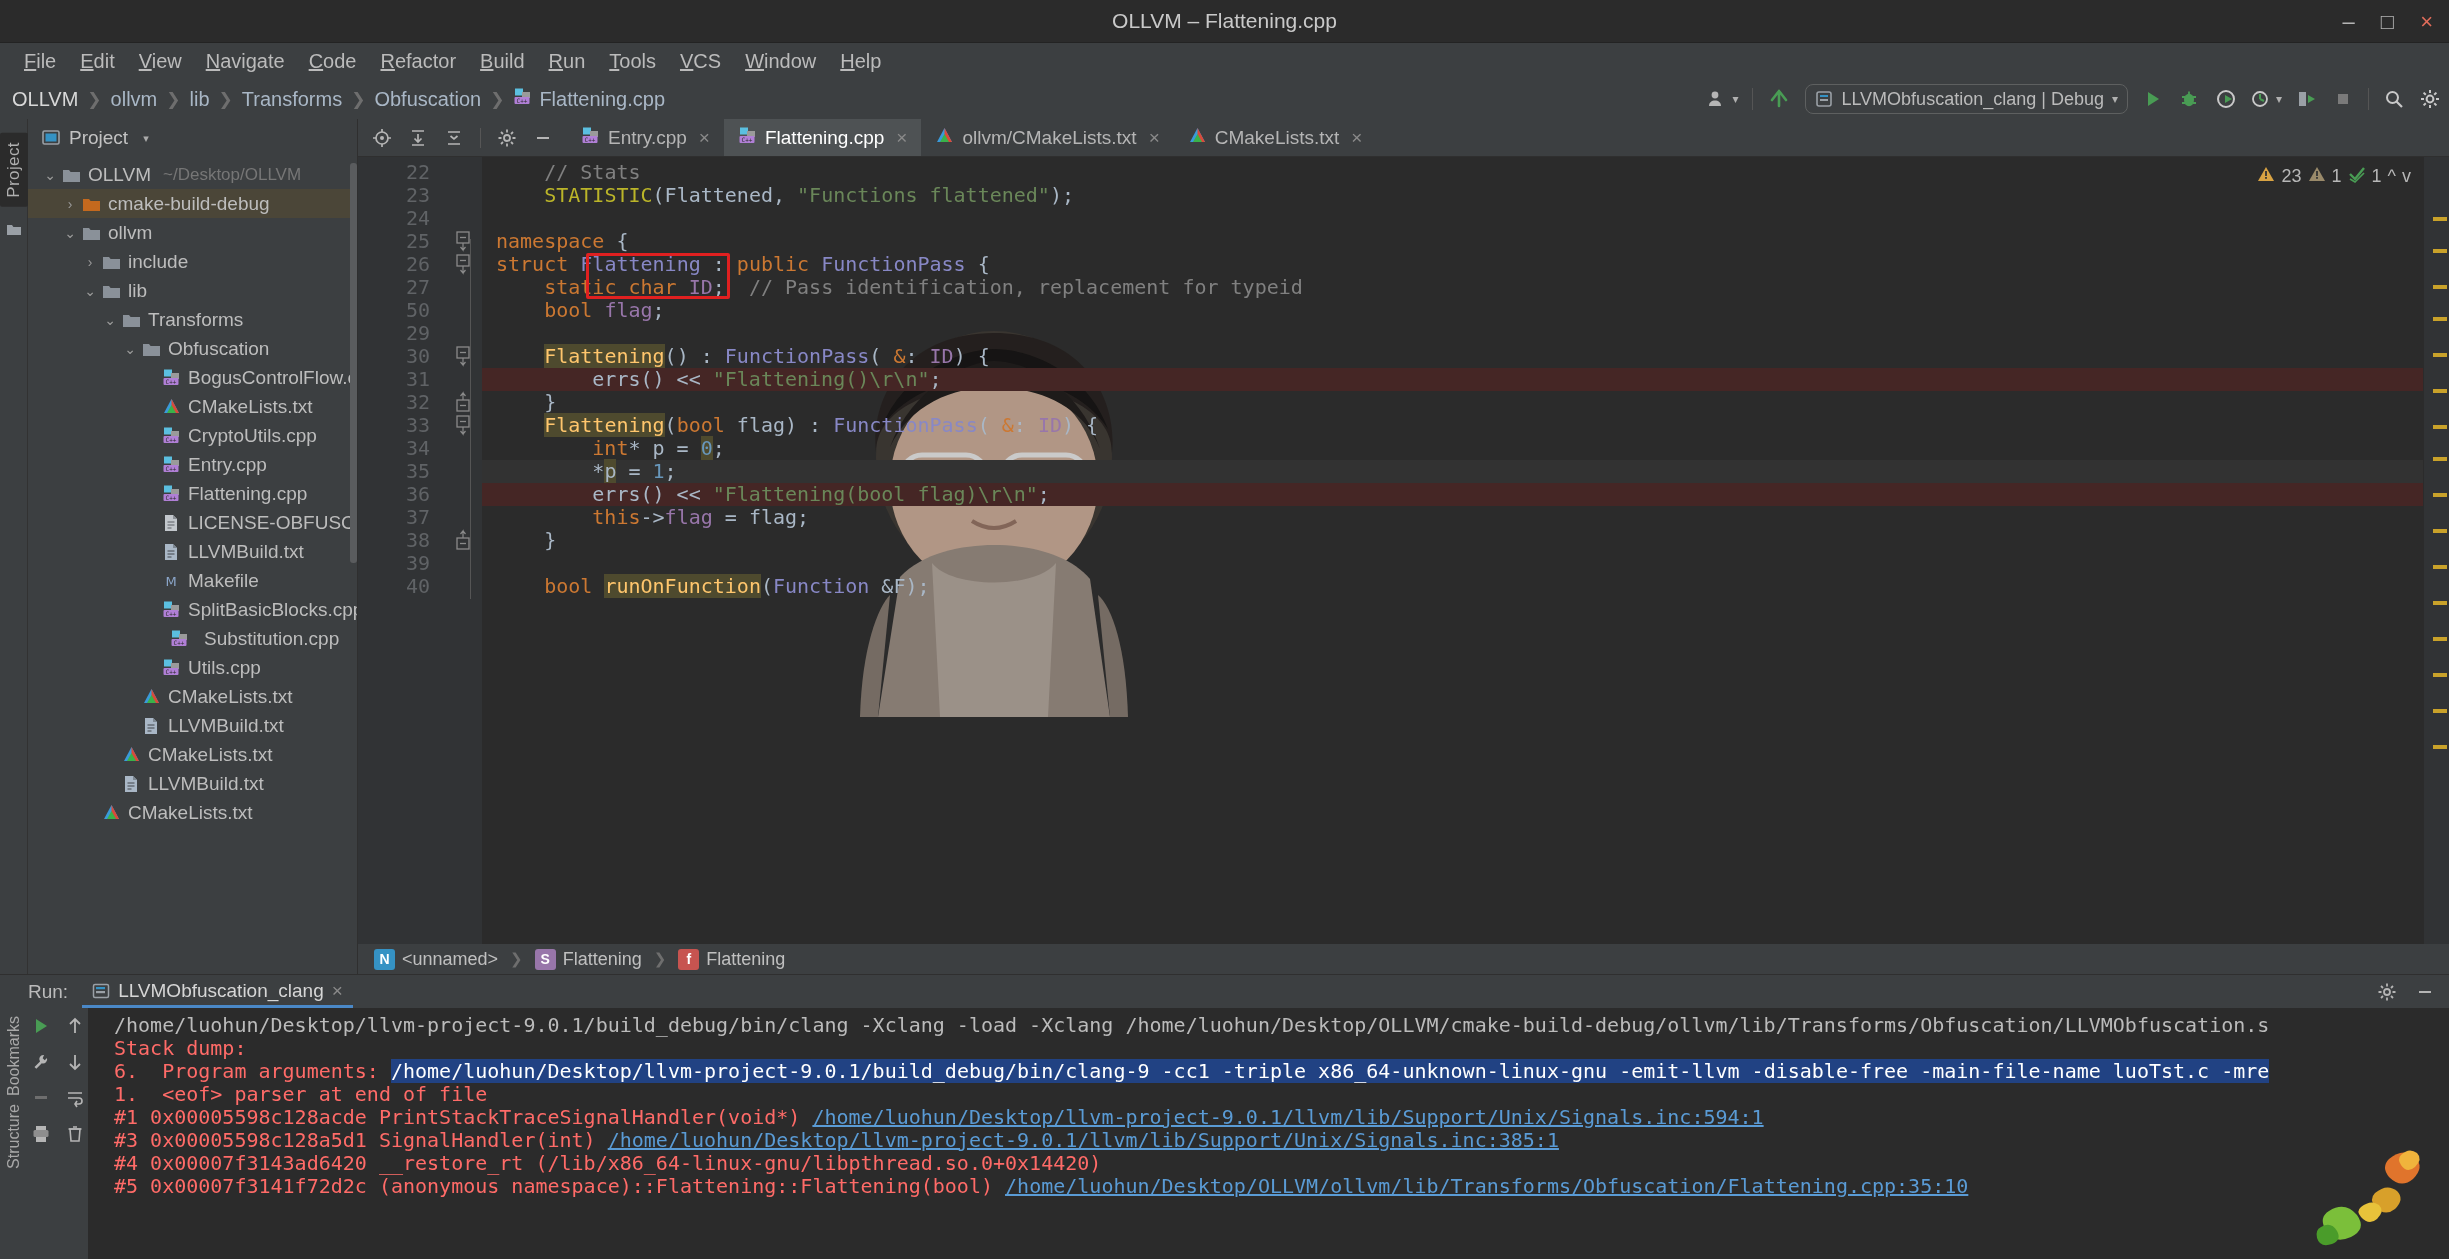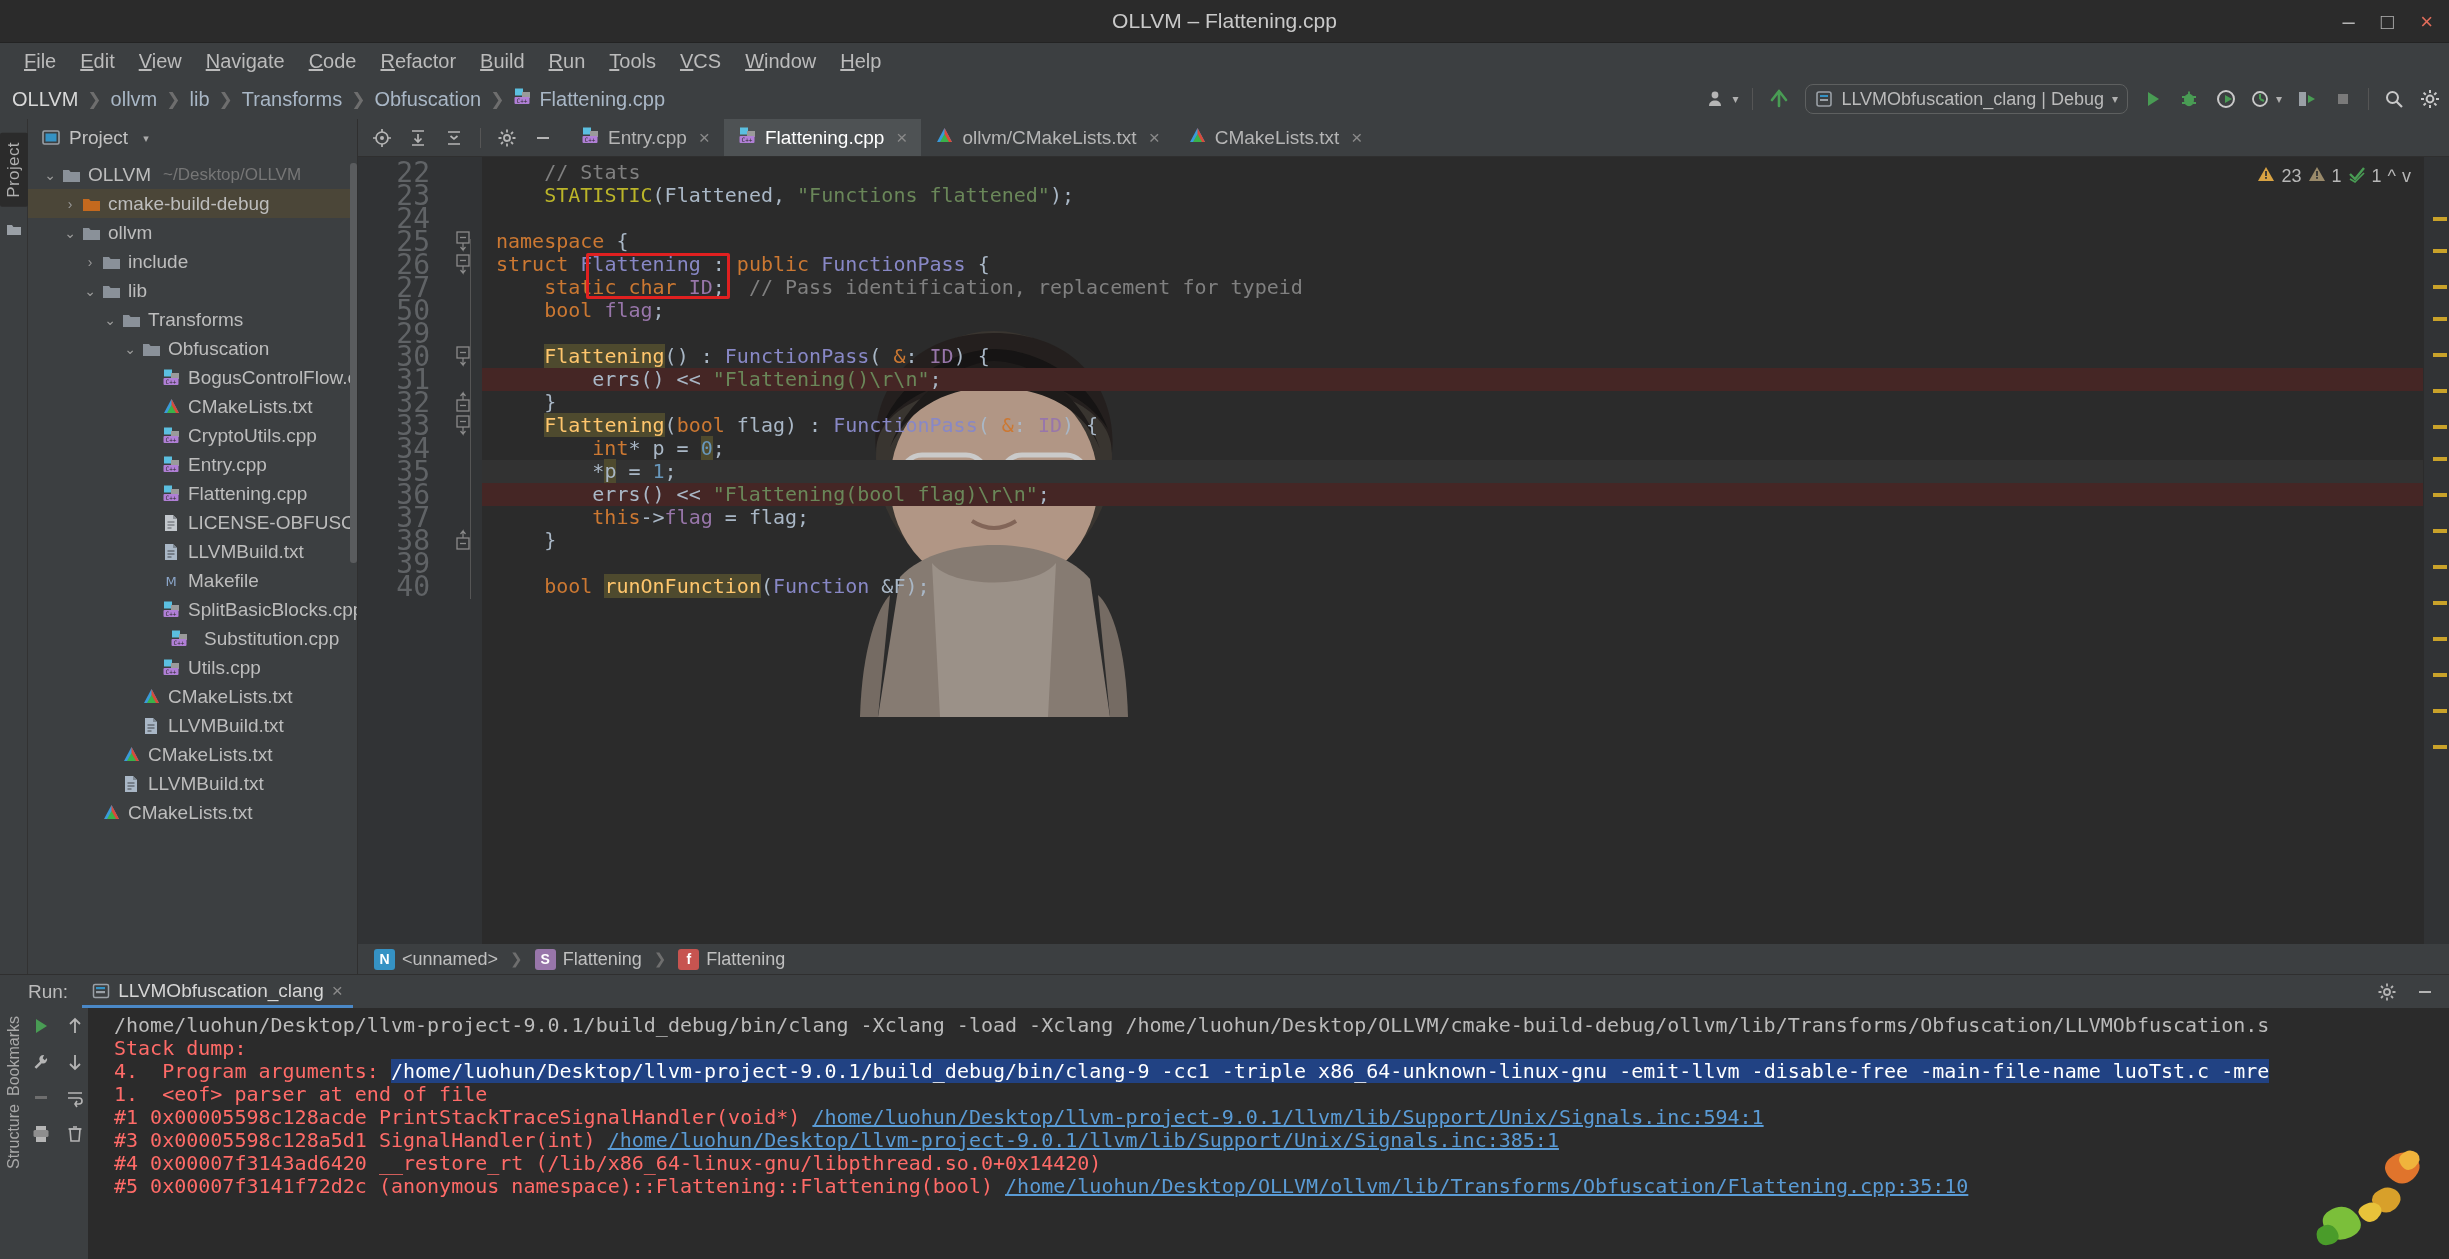--- a/index.html
+++ b/index.html
@@ -104,21 +104,21 @@
   .tab {
     display: flex; align-items: center; gap: 8px; padding: 0 14px;
     font-size: 19px; color: #b5b5b5; white-space: nowrap; position: relative;
   }
   .tab.active { background: #4e5254; color: #ffffff; }
   .tab .close { color: #8a8a8a; font-size: 19px; margin-left: 4px; }
 
   .editor-area { flex: 1; display: flex; position: relative; min-height: 0; overflow: hidden; }
   .gutter {
     width: 82px; flex: none; background: #313335; color: #606366;
-    font-family: "DejaVu Sans Mono", monospace; font-size: 28px;
+    font-family: "DejaVu Sans Mono", monospace; font-size: 20px;
     padding-top: 4px; text-align: right; position: relative;
   }
   .gline { height: 23px; line-height: 23px; padding-right: 10px; position: relative; }
   .gline .marker { position: absolute; right: -48px; top: 1px; width: 44px; height: 21px;
                    display: flex; align-items: center; justify-content: flex-start; gap: 3px; }
   .foldcol {
     width: 42px; flex: none; background: #313335; position: relative; padding-top: 4px;
   }
   .fline { height: 23px; position: relative; }
 
@@ -966,21 +966,21 @@
             <svg width="20" height="20" viewBox="0 0 20 20">
                 <path d="M5 5 h10 l-1 12 h-8 Z" fill="none" stroke="#b5b5b5" stroke-width="1.6"></path>
                 <path d="M3.5 5 h13 M8 3 h4" stroke="#b5b5b5" stroke-width="1.6"></path>
               </svg>
           </span>
         </div>
       </div>
       <div class="console" id="console">
           <div class="conline"><span>/home/luohun/Desktop/llvm-project-9.0.1/build_debug/bin/clang -Xclang -load -Xclang /home/luohun/Desktop/OLLVM/cmake-build-debug/ollvm/lib/Transforms/Obfuscation/LLVMObfuscation.s</span></div>
           <div class="conline red"><span>Stack dump:</span></div>
-          <div class="conline red"><span>4.  Program arguments: </span><span class="selblue">/home/luohun/Desktop/llvm-project-9.0.1/build_debug/bin/clang-9 -cc1 -triple x86_64-unknown-linux-gnu -emit-llvm -disable-free -main-file-name luoTst.c -mre</span></div>
+          <div class="conline red"><span>6.  Program arguments: </span><span class="selblue">/home/luohun/Desktop/llvm-project-9.0.1/build_debug/bin/clang-9 -cc1 -triple x86_64-unknown-linux-gnu -emit-llvm -disable-free -main-file-name luoTst.c -mre</span></div>
           <div class="conline red"><span>1.  &lt;eof&gt; parser at end of file</span></div>
           <div class="conline red"><span>#1 0x00005598c128acde PrintStackTraceSignalHandler(void*) </span><span class="lnk">/home/luohun/Desktop/llvm-project-9.0.1/llvm/lib/Support/Unix/Signals.inc:594:1</span></div>
           <div class="conline red"><span>#3 0x00005598c128a5d1 SignalHandler(int) </span><span class="lnk">/home/luohun/Desktop/llvm-project-9.0.1/llvm/lib/Support/Unix/Signals.inc:385:1</span></div>
           <div class="conline red"><span>#4 0x00007f3143ad6420 __restore_rt (/lib/x86_64-linux-gnu/libpthread.so.0+0x14420)</span></div>
           <div class="conline red"><span>#5 0x00007f3141f72d2c (anonymous namespace)::Flattening::Flattening(bool) </span><span class="lnk">/home/luohun/Desktop/OLLVM/ollvm/lib/Transforms/Obfuscation/Flattening.cpp:35:10</span></div>
         </div>
       <div class="chibi">
         <svg width="130" height="110" viewBox="0 0 130 110">
           <path d="M78 18 q14-12 26-2 q10 10-2 22 q-12 10-24-2 q-8-10 0-18 Z" fill="#e0742c"></path>
           <path d="M90 14 q8-8 16-2 q6 6-2 14 q-8 7-14-2 q-4-6 0-10 Z" fill="#f0b43c"></path>

